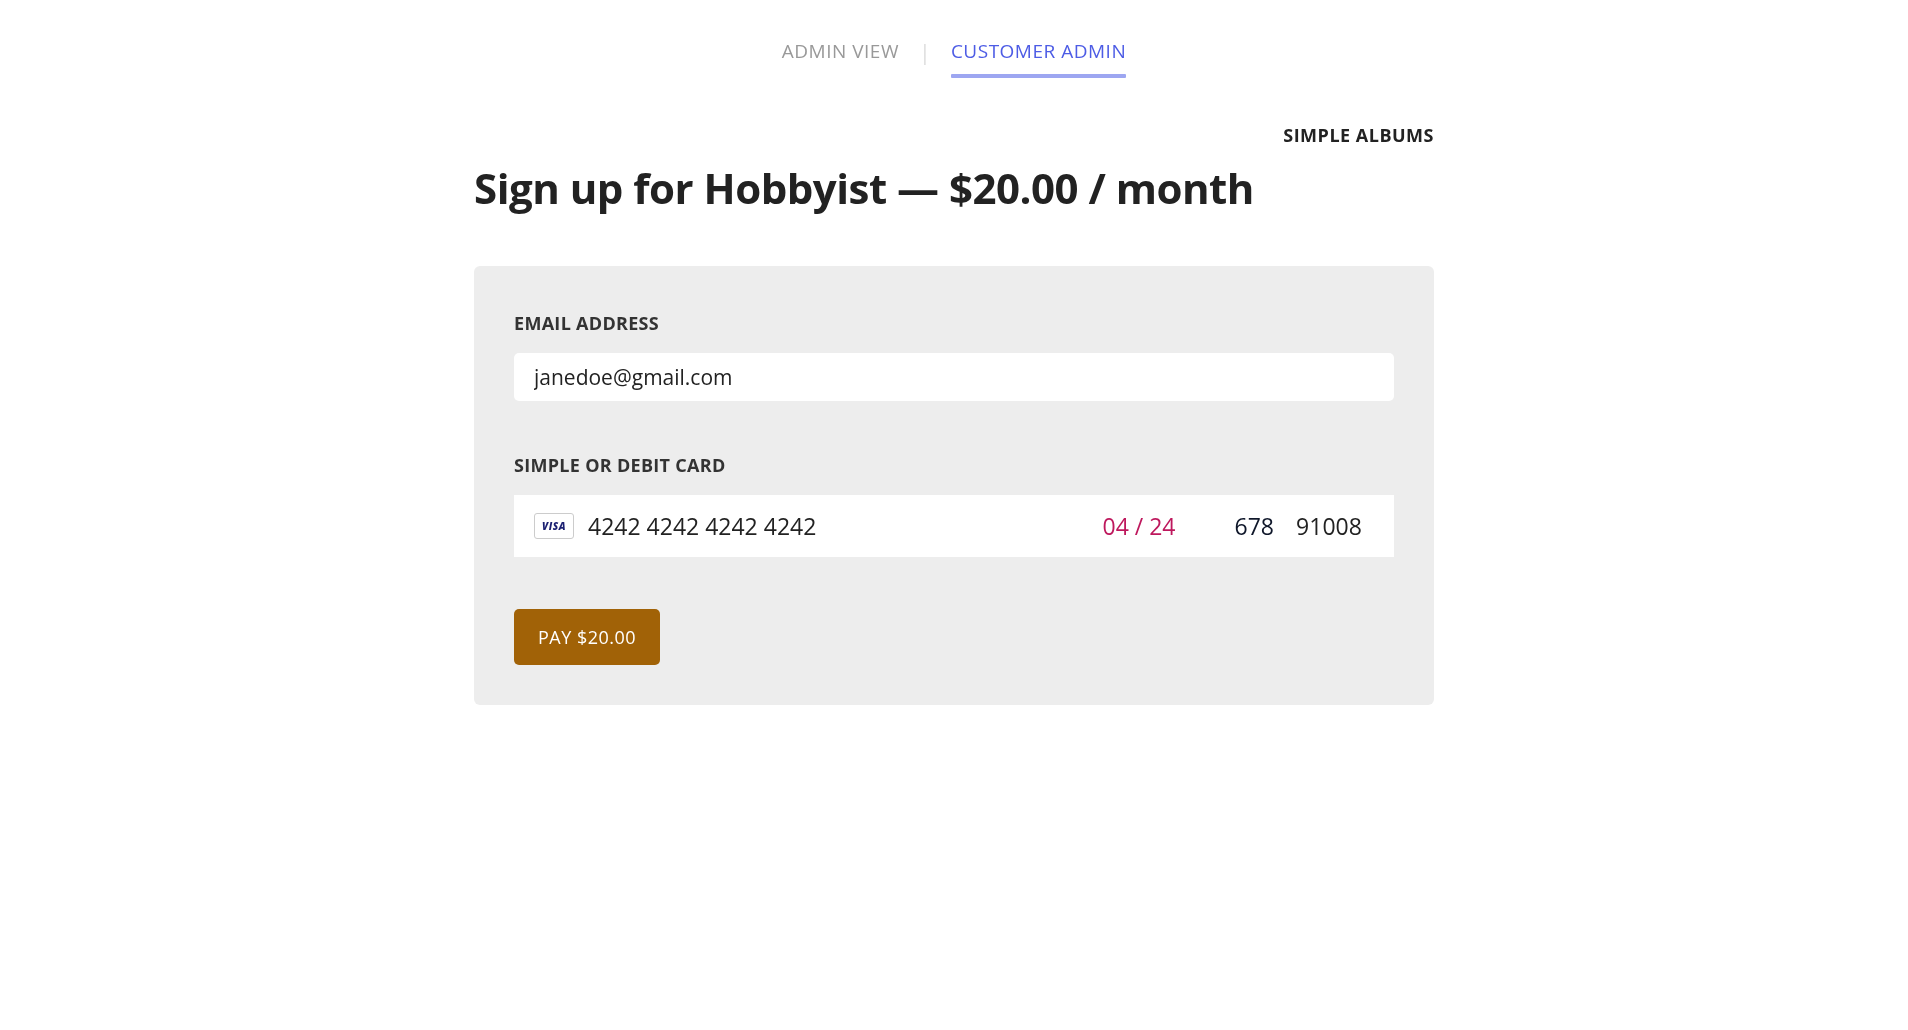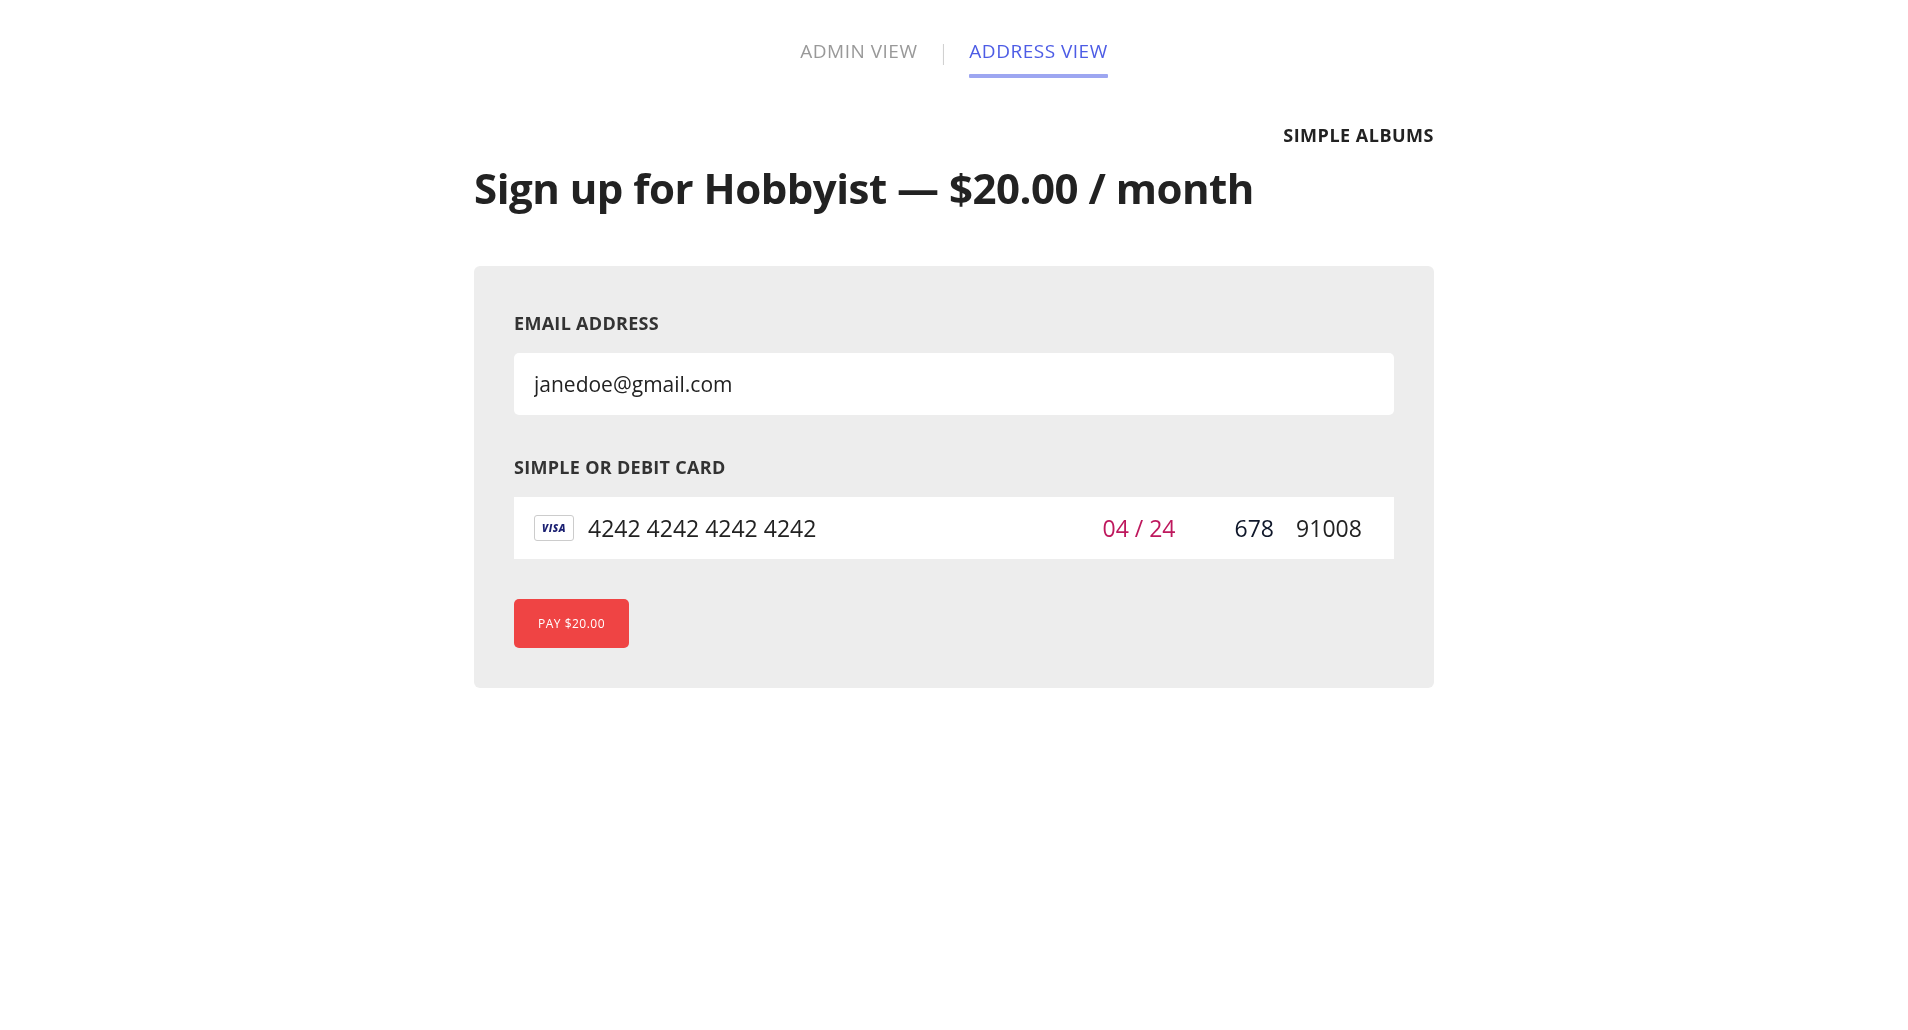--- a/index.html
+++ b/index.html
@@ -71,32 +71,32 @@
       color: #222;
       margin-bottom: 50px;
       letter-spacing: -0.5px;
     }
     .form-panel {
       background: #ededed;
       border-radius: 6px;
       padding: 45px 40px 40px 40px;
     }
     .field-group {
-      margin-bottom: 40px;
+      margin-bottom: 52px;
     }
     .field-label {
       font-size: 18px;
       font-weight: 700;
       letter-spacing: 0.3px;
       color: #333;
       margin-bottom: 18px;
     }
     .text-input {
       width: 100%;
-      height: 62px;
+      height: 48px;
       background: #fff;
       border: none;
       border-radius: 5px;
       padding: 0 20px;
       font-size: 21px;
       font-family: inherit;
       color: #222;
       outline: none;
     }
     .card-input-row {
@@ -159,40 +159,40 @@
       font-size: 23px;
       color: #222;
       border: none;
       outline: none;
       background: transparent;
       font-family: inherit;
       text-align: center;
       width: 90px;
     }
     .pay-button {
-      background: #ef4444;
+      background: #a16207;
       color: #fff;
       border: none;
       border-radius: 5px;
       padding: 16px 24px;
-      font-size: 12px;
+      font-size: 18px;
       font-weight: 400;
       letter-spacing: 0.5px;
       cursor: pointer;
       font-family: inherit;
     }
   </style>
 </head>
 <body>
 
 <div class="container">
   <div class="tabs">
     <span class="tab tab-inactive">ADMIN VIEW</span>
     <span class="tab-divider">|</span>
-    <span class="tab tab-active">ADDRESS VIEW</span>
+    <span class="tab tab-active">CUSTOMER ADMIN</span>
   </div>
 
   <div class="brand">SIMPLE ALBUMS</div>
   <h1 class="heading">Sign up for Hobbyist — $20.00 / month</h1>
 
   <div class="form-panel">
     <div class="field-group">
       <div class="field-label">EMAIL ADDRESS</div>
       <input type="text" class="text-input" value="janedoe@gmail.com" style="">
     </div>

